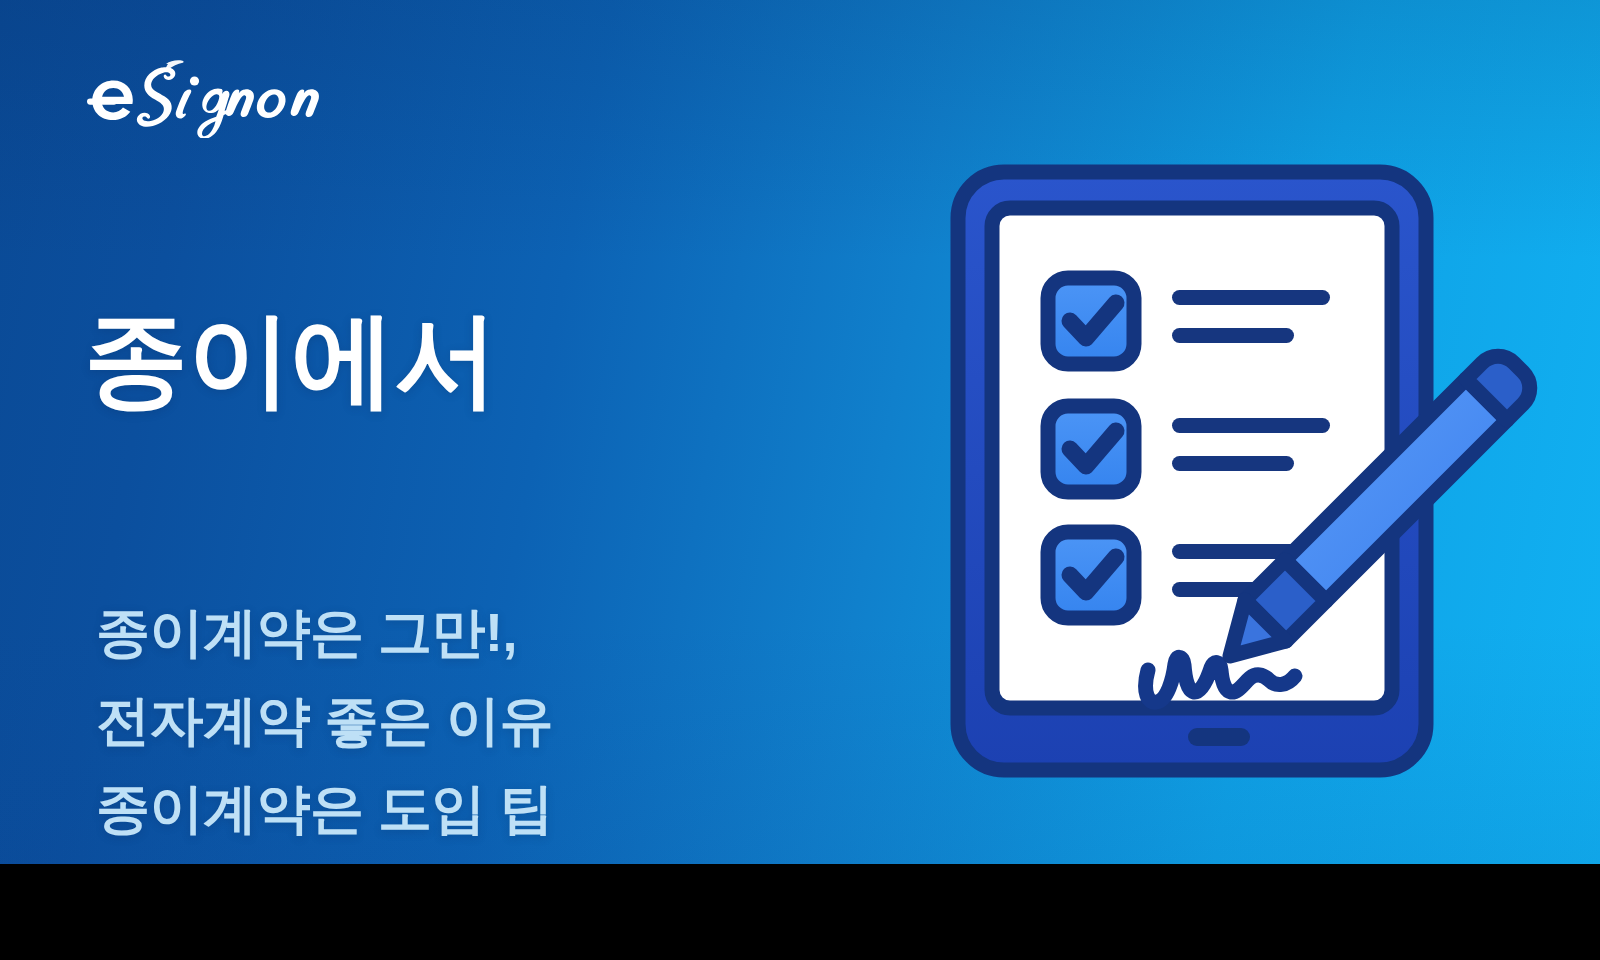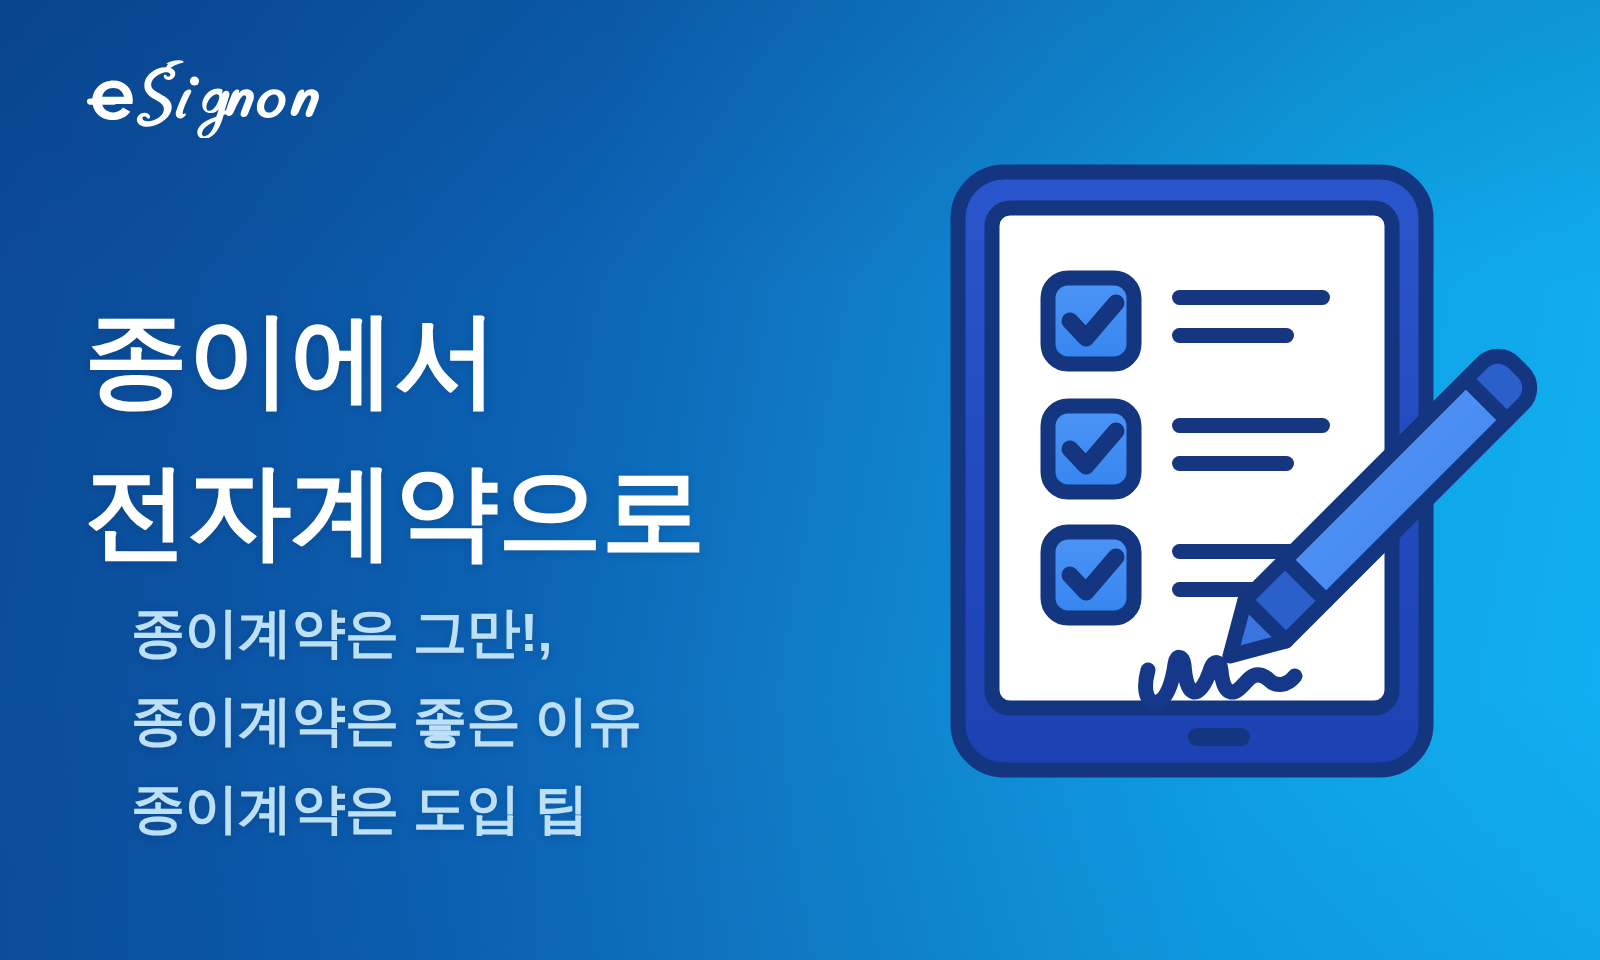--- a/index.html
+++ b/index.html
@@ -8,21 +8,21 @@
     padding: 0;
     background: #000;
   }
   body {
     font-family: "Liberation Sans", "DejaVu Sans", sans-serif;
   }
 
   .banner {
     position: relative;
     width: 1600px;
-    height: 960px;
+    height: 864px;
     overflow: hidden;
     background: linear-gradient(100deg,
         #0A4A96 0%,
         #0B4F9E 12%,
         #0C62B4 35%,
         #1080CC 55%,
         #0FA2E6 78%,
         #11B1F2 100%);
   }
 
@@ -73,21 +73,21 @@
     top: 588px;
     z-index: 5;
     color: #BEE0F6;
     font-weight: 700;
     font-size: 54px;
     line-height: 1.63;
     letter-spacing: -0.5px;
     white-space: nowrap;
     text-shadow: 0 2px 8px rgba(3, 35, 80, 0.22);
   }
-  .subtitle-line { display: block; margin-left: 35px; }
+  .subtitle-line { display: block; }
 
   
   .illustration {
     position: absolute;
     left: 900px;
     top: 150px;
     width: 640px;
     height: 640px;
     z-index: 4;
   }
@@ -118,26 +118,25 @@
 
         <path d="M228 31.5c-2.5 0-4.6 1.4-6.2 3.8l.4-1.6c.3-1.4-.4-2.3-1.6-2.3-2.3 0-4.4 1.8-5.6 4.5-2.3 5.2-4.4 11.2-6 16.6-.8 2.7-.2 4.6 1.7 5.3 2.2.8 4.6-.5 5.8-3.3 1.9-4.5 4.1-9.3 6.1-12.6 1.9-3.1 3.9-4.9 5.4-4.5 1.3.3 1.5 1.8.7 4.2-1.3 3.7-3.3 8.6-4.7 12.4-.9 2.5-.3 4.3 1.5 4.9 2.2.7 4.6-.6 5.7-3.4 1.6-4 3.6-9 5-12.9 1.9-5.4.3-9.7-4-10.9-1.3-.4-2.7-.4-4.2-.2z"></path>
 
         <path d="M84 6c4.5-3.2 11-4.5 16.5-3.2 1.4.3 1.6 1.6.3 1.9-5.2 1.2-10.4 3.5-14.6 6.7-1.3 1-2.6-.2-2.2-1.6.4-1.4 1.3-2.7 2-3.8z" opacity="0.95"></path>
       </g>
     </svg>
   </div>
 
   <h1 class="headline">
     <span class="headline-line">종이에서</span>
-    <span class="headline-line">전자계약으로</span>
   </h1>
 
   <div class="subtitle">
     <span class="subtitle-line">종이계약은 그만!,</span>
-    <span class="subtitle-line">종이계약은 좋은 이유</span>
+    <span class="subtitle-line">전자계약 좋은 이유</span>
     <span class="subtitle-line">종이계약은 도입 팁</span>
   </div>
 
   <div class="illustration">
     <svg viewBox="0 0 640 640" aria-label="Tablet with checklist and signature">
       <defs>
         <linearGradient id="tabletBody" x1="0" y1="0" x2="0" y2="1">
           <stop offset="0%" stop-color="#2A55CC"></stop>
           <stop offset="100%" stop-color="#1C41B2"></stop>
         </linearGradient>

